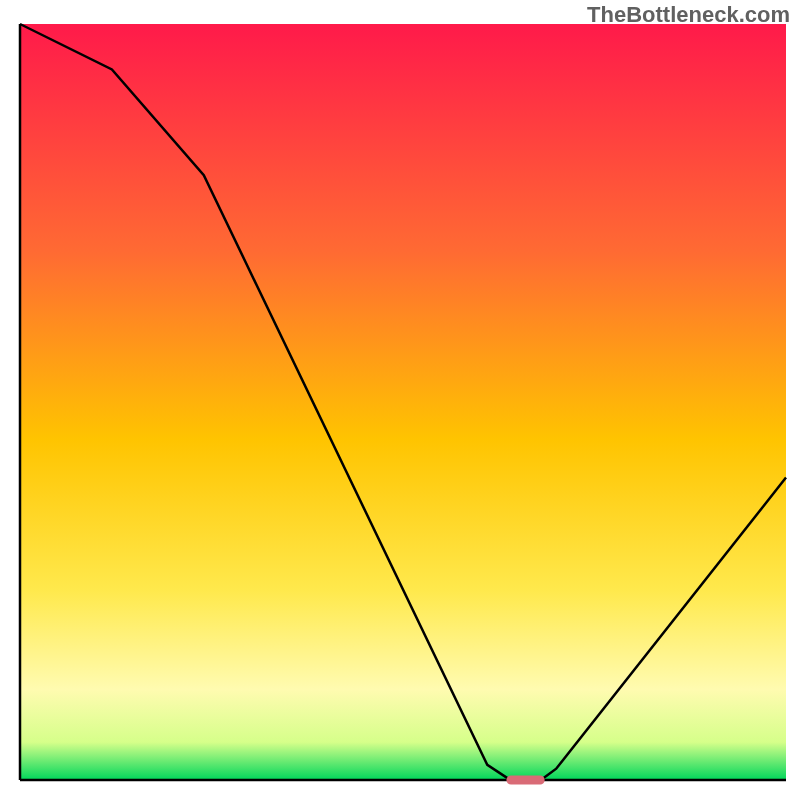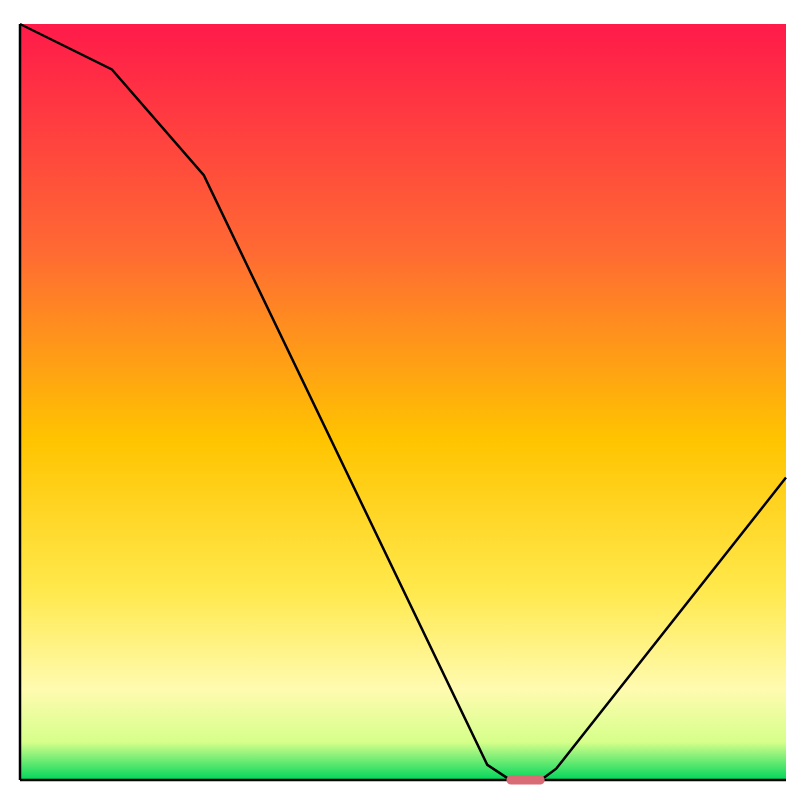--- a/index.html
+++ b/index.html
@@ -44,13 +44,14 @@
           <stop offset="95%" stop-color="#d6ff8a"></stop>
           <stop offset="100%" stop-color="#00d65b"></stop>
         </linearGradient>
     </defs>
     <rect id="plotbg" fill="url(#bg-grad)" x="20" y="24" width="766" height="756"></rect>
     <line id="xaxis" stroke="#000000" x1="20" y1="780" x2="786" y2="780" stroke-width="2.5"></line>
     <line id="yaxis" stroke="#000000" x1="20" y1="24" x2="20" y2="780" stroke-width="2.5"></line>
     <path id="curve" fill="none" stroke="#000000" d="M20.0 24.0 L111.9 69.4 L203.8 175.2 L487.3 764.9 L510.2 780.0 L540.9 780.0 L556.2 768.7 L786.0 477.6" stroke-width="2.5"></path>
     <rect id="marker" rx="4.5360000000000005" ry="4.5360000000000005" x="506.40999999999997" y="775.464" width="38.300000000000004" height="9.072000000000001" fill="#d96b76"></rect>
   </svg>
+  <div class="watermark">TheBottleneck.com</div>
 </div>
 
 </body></html>

